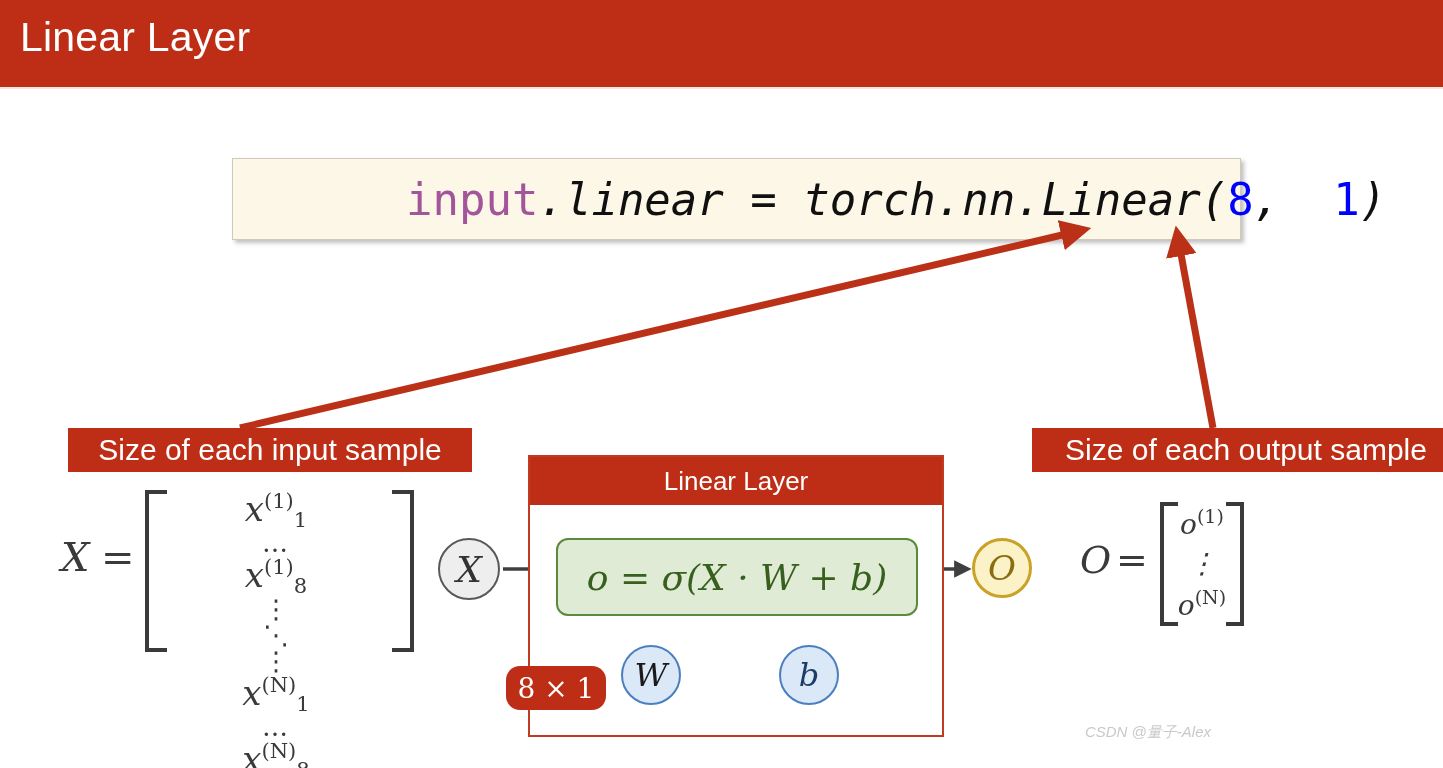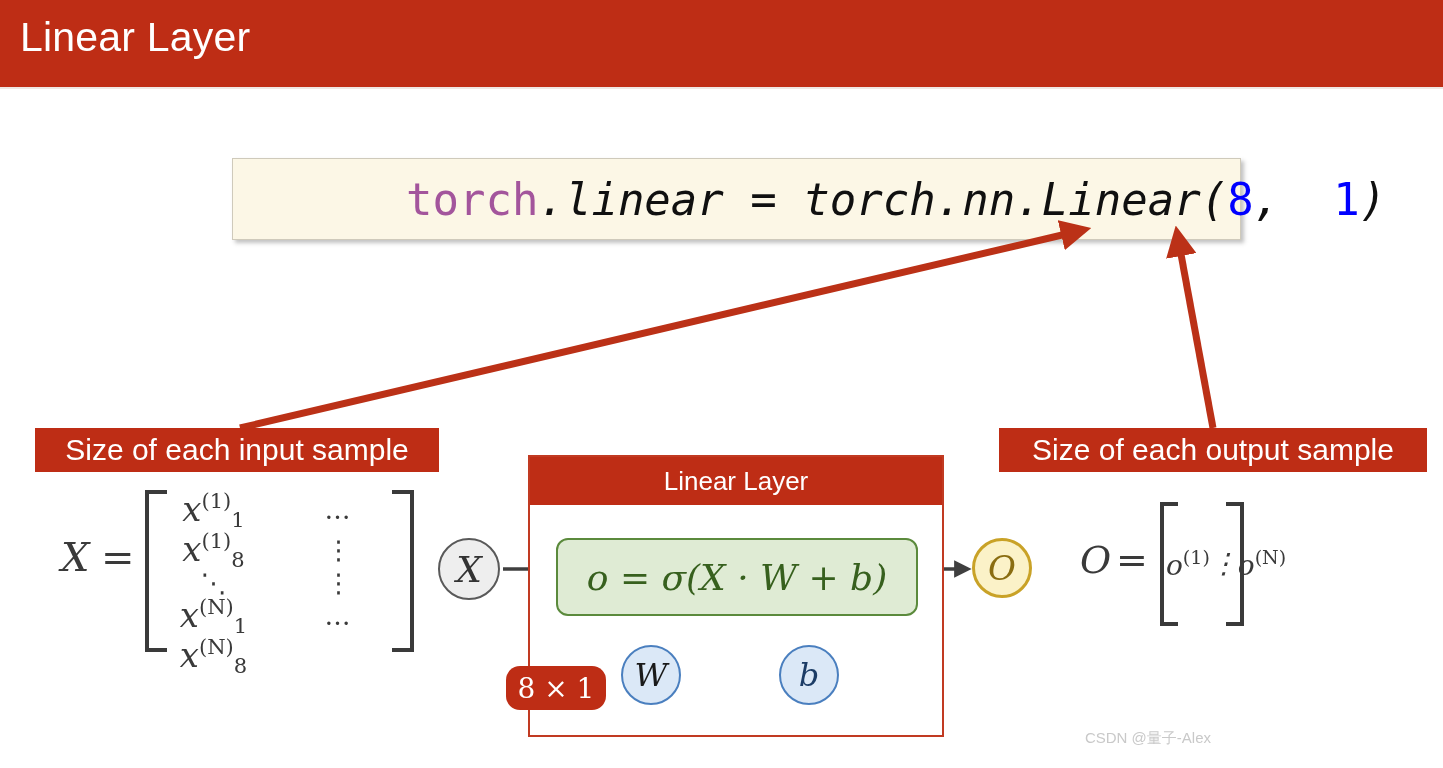--- a/index.html
+++ b/index.html
@@ -80,20 +80,21 @@
     position: absolute;
     background: #be2d15;
     color: #ffffff;
     font-size: 30px;
     display: flex;
     align-items: center;
     justify-content: center;
     white-space: nowrap;
     padding: 0 14px;
     box-sizing: border-box;
+    margin-left: 33px;
   }
   #callout-input {
     left: 35px;
     top: 428px;
     width: 404px;
     height: 44px;
   }
   #callout-output {
     left: 999px;
     top: 428px;
@@ -149,21 +150,21 @@
     width: 22px; height: 162px;
     border-right: 4px solid #3a3a3a;
   }
   #matrix-x-grid {
     position: absolute;
     left: 96px;
     top: 4px;
     width: 250px;
     height: 162px;
     display: grid;
-    grid-template-columns: 1fr 1fr;
+    grid-template-columns: 1fr;
     grid-template-rows: 1fr 1fr 1fr;
     align-items: center;
     justify-items: center;
   }
   .mcell {
     font-size: 34px;
     font-style: italic;
     line-height: 1;
   }
   .mcell sub {
@@ -336,57 +337,59 @@
     width: 18px; height: 124px;
     border-right: 4px solid #3a3a3a;
   }
   #matrix-o-col {
     position: absolute;
     left: 88px;
     top: 2px;
     width: 72px;
     height: 124px;
     display: flex;
+    flex-direction: column;
     align-items: center;
     justify-content: space-around;
   }
   .ocell {
     font-size: 28px;
     font-style: italic;
     line-height: 1;
   }
   .ocell sup {
     font-size: 0.68em;
     font-style: normal;
     vertical-align: 0.6em;
   }
 
   
   #watermark {
     position: absolute;
     right: 14px;
-    bottom: 20px;
+    bottom: 26px;
     font-size: 15px;
     color: #c9c9c9;
     white-space: nowrap;
+    font-style: italic;
   }
 </style>
 </head>
 <body>
 
 <div id="slide">
 
   <div id="title-bar">
     <div id="title-text">Linear Layer</div>
   </div>
   <div id="title-underline"></div>
 
   <div id="code-box">
     <div id="code-line">
-      <span class="tok-self">torch</span><span class="tok-plain">.linear = torch.nn.Linear(</span><span class="tok-num">8</span><span class="tok-plain">,  </span><span class="tok-num">1</span><span class="tok-plain">)</span>
+      <span class="tok-self">input</span><span class="tok-plain">.linear = torch.nn.Linear(</span><span class="tok-num">8</span><span class="tok-plain">,  </span><span class="tok-num">1</span><span class="tok-plain">)</span>
     </div>
   </div>
 
   <svg id="arrows" viewBox="0 0 1443 768">
     <defs>
       <marker id="arrowhead-red" markerWidth="4.4" markerHeight="4.4" refX="2.6" refY="2.2" orient="auto">
         <path d="M0,0 L4.4,2.2 L0,4.4 z" fill="#bb3117"></path>
       </marker>
       <marker id="arrowhead-dark" markerWidth="5" markerHeight="5" refX="3.4" refY="2.5" orient="auto">
         <path d="M0,0 L5,2.5 L0,5 z" fill="#3f3f3f"></path>

